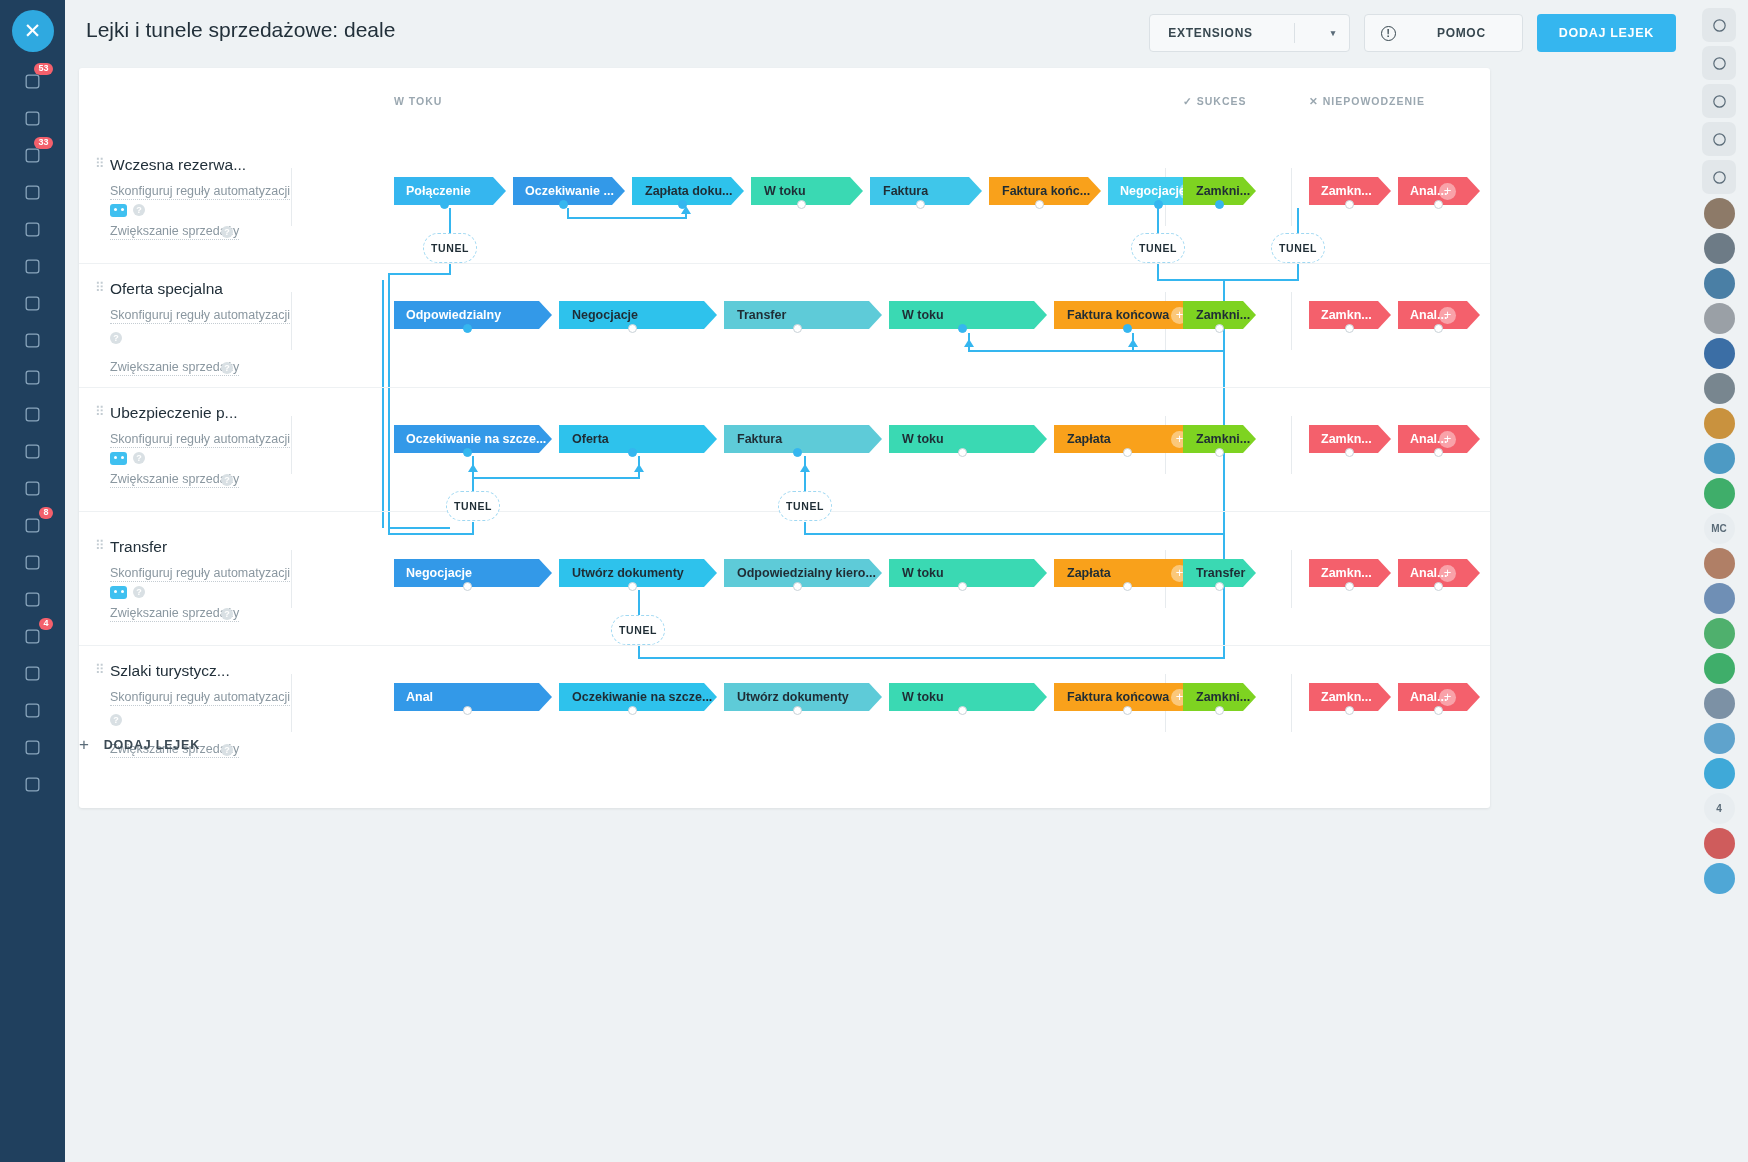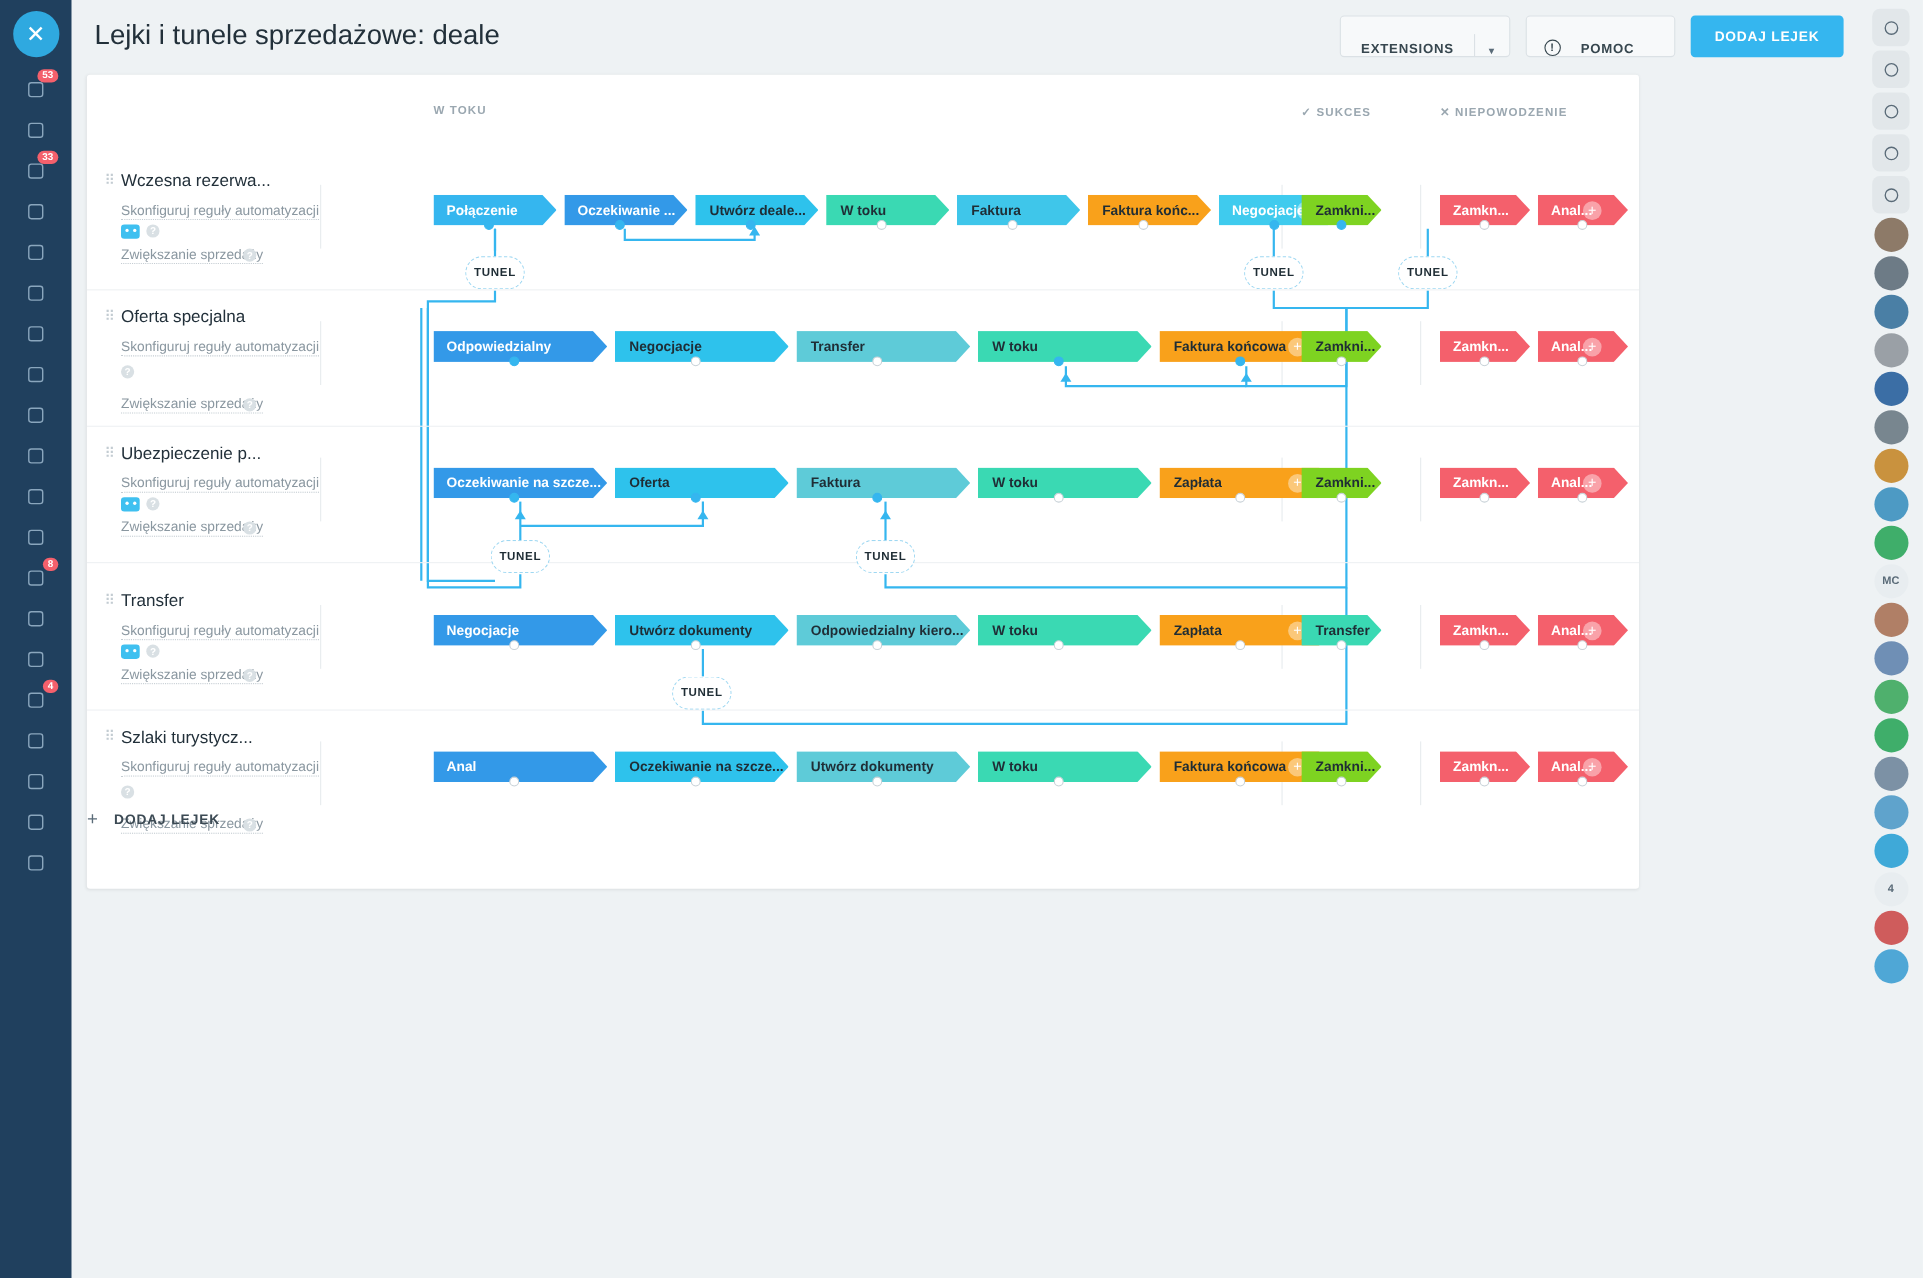--- a/index.html
+++ b/index.html
@@ -54,30 +54,30 @@
   .rr-av {
     width:31px; height:31px; border-radius:50%; flex:none;
     display:flex; align-items:center; justify-content:center;
     font-size:10px; color:#fff; font-weight:bold;
     overflow:hidden;
   }
 
   
   #page-title {
     position:absolute; left:86px; top:18px;
-    font-size:25px; color:#22303a; font-weight:400;
+    font-size:21px; color:#22303a; font-weight:400;
   }
   #header-actions {
     position:absolute; right:72px; top:14px;
     display:flex; align-items:center; gap:14px;
   }
   .hbtn {
     height:38px; border:1px solid #dbe1e5; background:#f7f9fa;
-    border-radius:4px; display:flex; align-items:flex-end;
-    font-size:12px; letter-spacing:.7px; color:#37474f; font-weight:bold;
+    border-radius:4px; display:flex; align-items:center;
+    font-size:12px; letter-spacing:.7px; color:#37474f; font-weight:bold;gap:23px;
   }
   .hbtn .lbl { padding:0 18px; }
   .hbtn .sep { width:1px; height:20px; background:#dbe1e5; }
   .hbtn .caret { padding:0 13px; font-size:9px; color:#5a6b78; }
   .hbtn .infoic {
     margin-left:16px; width:15px; height:15px; border-radius:50%;
     border:1.6px solid #37474f; display:flex; align-items:center;
     justify-content:center; font-size:10px; font-weight:bold;
   }
   #add-funnel-top {
@@ -358,21 +358,21 @@
         <div class="divline" style="left: 1212px; top: 28px; height: 58px;"></div>
         <div class="chip white" style="left: 315px; top: 37px; width: 112px; background: rgb(53, 182, 239);">
           <span>Połączenie</span>
         </div>
         <div class="dot active" style="left: 361px; top: 60px;"></div>
         <div class="chip white" style="left: 434px; top: 37px; width: 112px; background: rgb(51, 153, 232);">
           <span>Oczekiwanie ...</span>
         </div>
         <div class="dot active" style="left: 480px; top: 60px;"></div>
         <div class="chip" style="left: 553px; top: 37px; width: 112px; background: rgb(46, 194, 236);">
-          <span>Utwórz deale...</span>
+          <span>Zapłata doku...</span>
         </div>
         <div class="dot active" style="left: 599px; top: 60px;"></div>
         <div class="chip" style="left: 672px; top: 37px; width: 112px; background: rgb(58, 217, 179);">
           <span>W toku</span>
         </div>
         <div class="dot" style="left: 718px; top: 60px;"></div>
         <div class="chip" style="left: 791px; top: 37px; width: 112px; background: rgb(63, 198, 234);">
           <span>Faktura</span>
         </div>
         <div class="dot" style="left: 837px; top: 60px;"></div>

